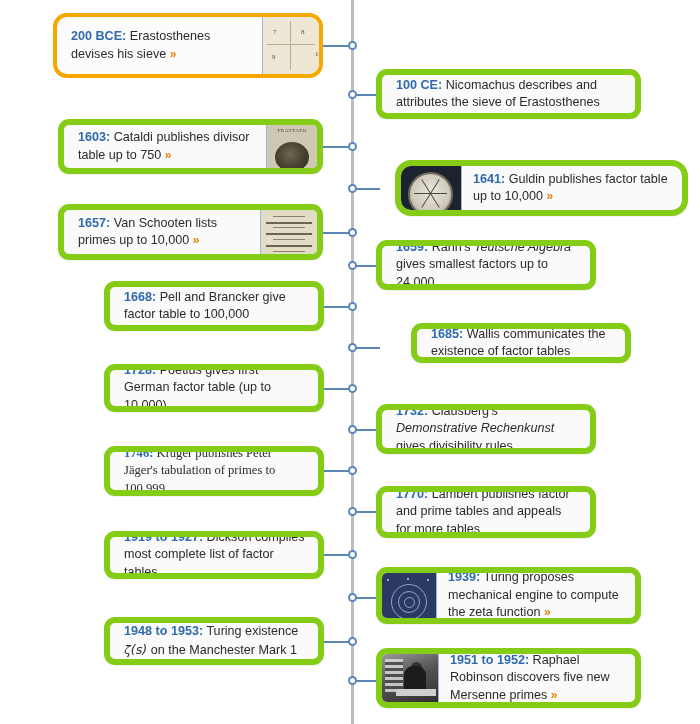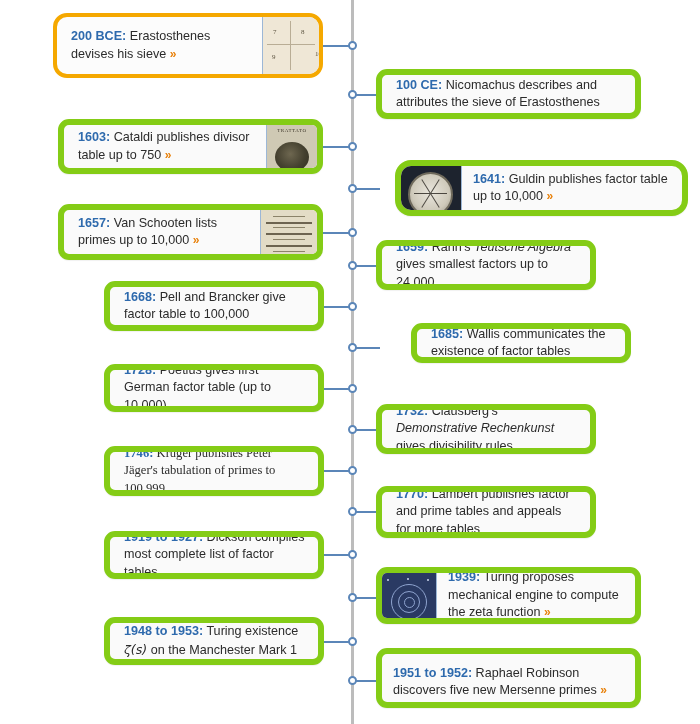--- a/index.html
+++ b/index.html
@@ -422,21 +422,21 @@
   <div class="card" style="left:104px; top:617px; width:220px; height:48px;">
     <div class="card-text">
       <span>
         <span class="date">1948 to 1953:</span><span> Turing existence </span><span class="zeta">ζ(s)</span><span> on the Manchester Mark 1</span>
       </span>
     </div>
   </div>
 
   <div class="connector" style="left:352px; top:680px; width:28px;"></div>
   <div class="node" style="left:348px; top:676px;"></div>
-  <div class="card with-left-thumb" style="left:376px; top:648px; width:265px; height:60px;flex-direction:column;">
+  <div class="card with-left-thumb" style="left:376px; top:648px; width:265px; height:60px;">
     <div class="thumb left th-robinson">
       <div class="shelf"></div>
       <div class="head"></div>
       <div class="figure"></div>
       <div class="desk"></div>
     </div>
     <div class="card-text">
       <span>
         <span class="date">1951 to 1952:</span><span> Raphael Robinson discovers five new Mersenne primes </span><span class="chev">»</span>
       </span>

